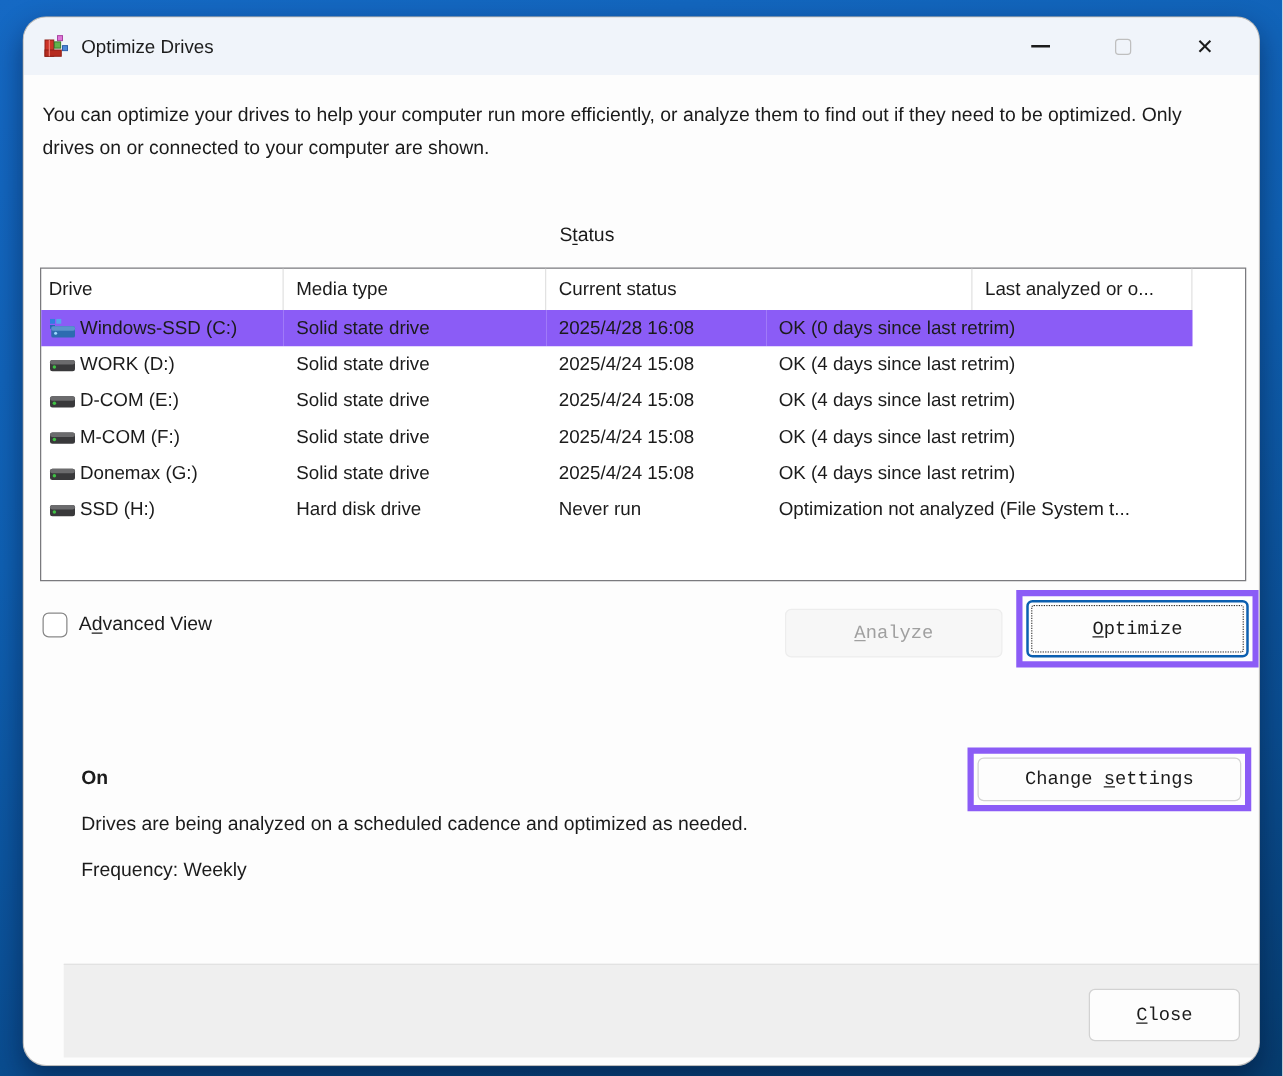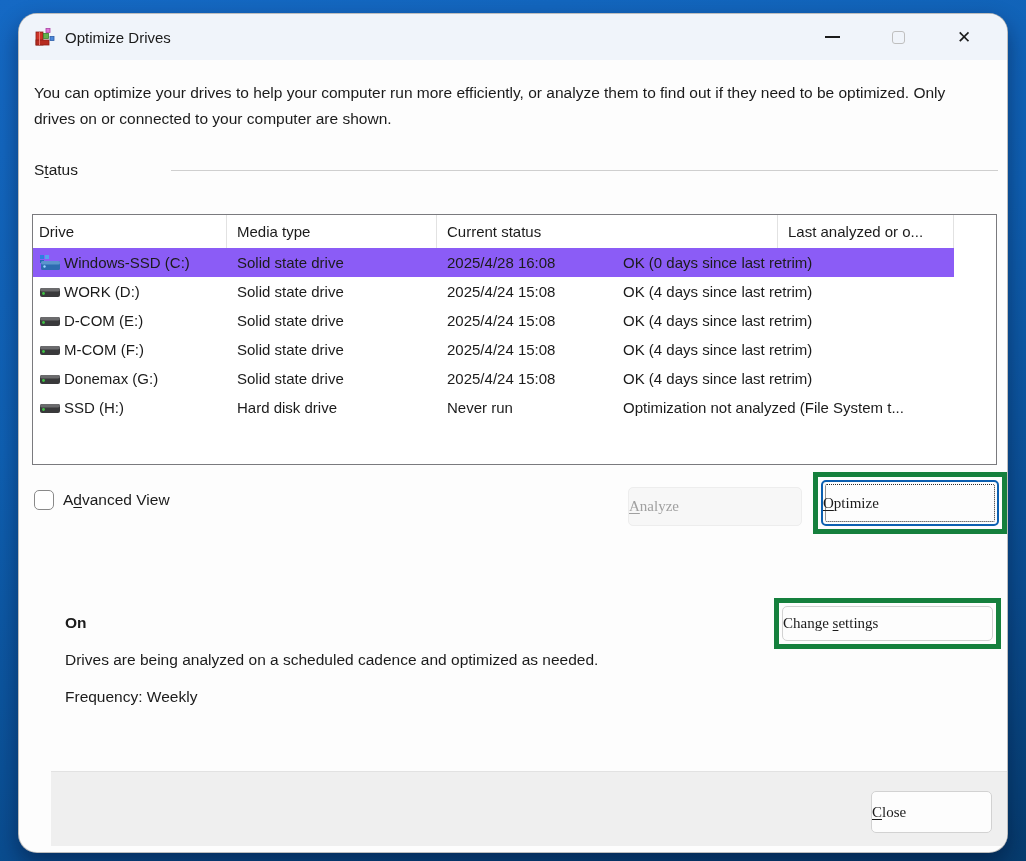--- a/index.html
+++ b/index.html
@@ -36,21 +36,21 @@
   .maxbox { width:13px; height:13px; border:1.5px solid #bfbfbf; border-radius:3px; display:inline-block; }
   
   .content { position:relative; height:711px; background:#fdfdfd; }
   .desc {
     position:absolute; left:15px; top:20px; width:912px;
     font-size:15.5px; line-height:26px;
   }
   .group { position:absolute; display:flex; align-items:center; height:26px; }
   .group .rule { flex:1; height:1px; background:#cfcfcf; }
   .group-label { font-size:15.5px; }
-  .status-group { left:15px; top:97px; width:964px; }
+  .status-group { left:15px; top:120px; width:964px;flex-direction:column; }
   .status-group .group-label { width:137px; }
   .sched-group { left:15px; top:505px; width:964px; }
   .sched-group .group-label { width:207px; }
   .ukey { text-decoration:underline; text-underline-offset:2px; }
   
   .drive-table {
     position:absolute; left:13px; top:154px; width:965px; height:251px;
     border:1px solid #7a7a7e; background:#fff; font-size:15px;
   }
   .thead { display:flex; height:33px; }
@@ -71,29 +71,29 @@
   .dicon { width:22px; height:16px; margin-right:3px; flex:0 0 auto; }
   
   .adv-row { position:absolute; left:15px; top:430px; display:flex; align-items:center; }
   .checkbox {
     width:20px; height:20px; border:1px solid #898989; border-radius:5px;
     background:#fff; margin-right:9px;
   }
   .adv-label { font-size:15.5px; }
   
   .btn {
-    font-family:Liberation Serif, serif; font-size:15px; color:#1b1b1b;
+    font-family:Liberation Mono, monospace; font-size:15px; color:#1b1b1b;
     background:#fdfdfd; border:1px solid #d2d2d2; border-radius:5px;
-    display:flex; align-items:center; cursor:default;
+    display:flex; align-items:center; justify-content:center; cursor:default;
   }
   .btn-analyze {
     position:absolute; left:609px; top:427px; width:174px; height:39px;
     background:#f7f7f7; border-color:#ededed; color:#a0a0a0;
   }
-  .annot { border:5px solid #15803d; position:absolute; padding:3px; }
+  .annot { border:5px solid #8b5cf6; position:absolute; padding:3px; }
   .annot-optimize { left:794px; top:412px; width:194px; height:62px; }
   .btn-optimize {
     width:100%; height:100%;
     border:2px solid #0b5fb0; border-radius:5px; position:relative;
   }
   .btn-optimize::after {
     content:""; position:absolute; inset:2px; border:1px dotted #2b2b2b; border-radius:2px;
   }
   .annot-settings { left:755px; top:538px; width:227px; height:51px; }
   .btn-settings { width:100%; height:100%; }

